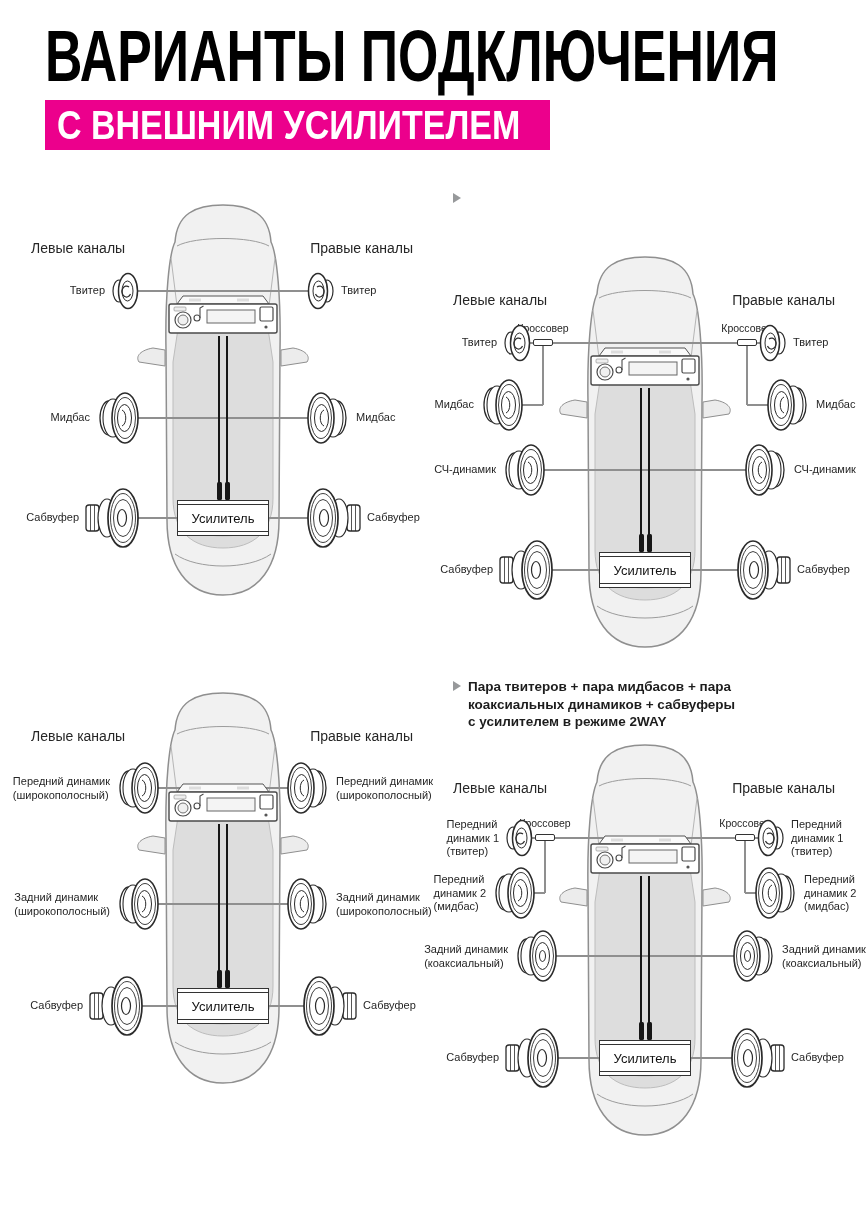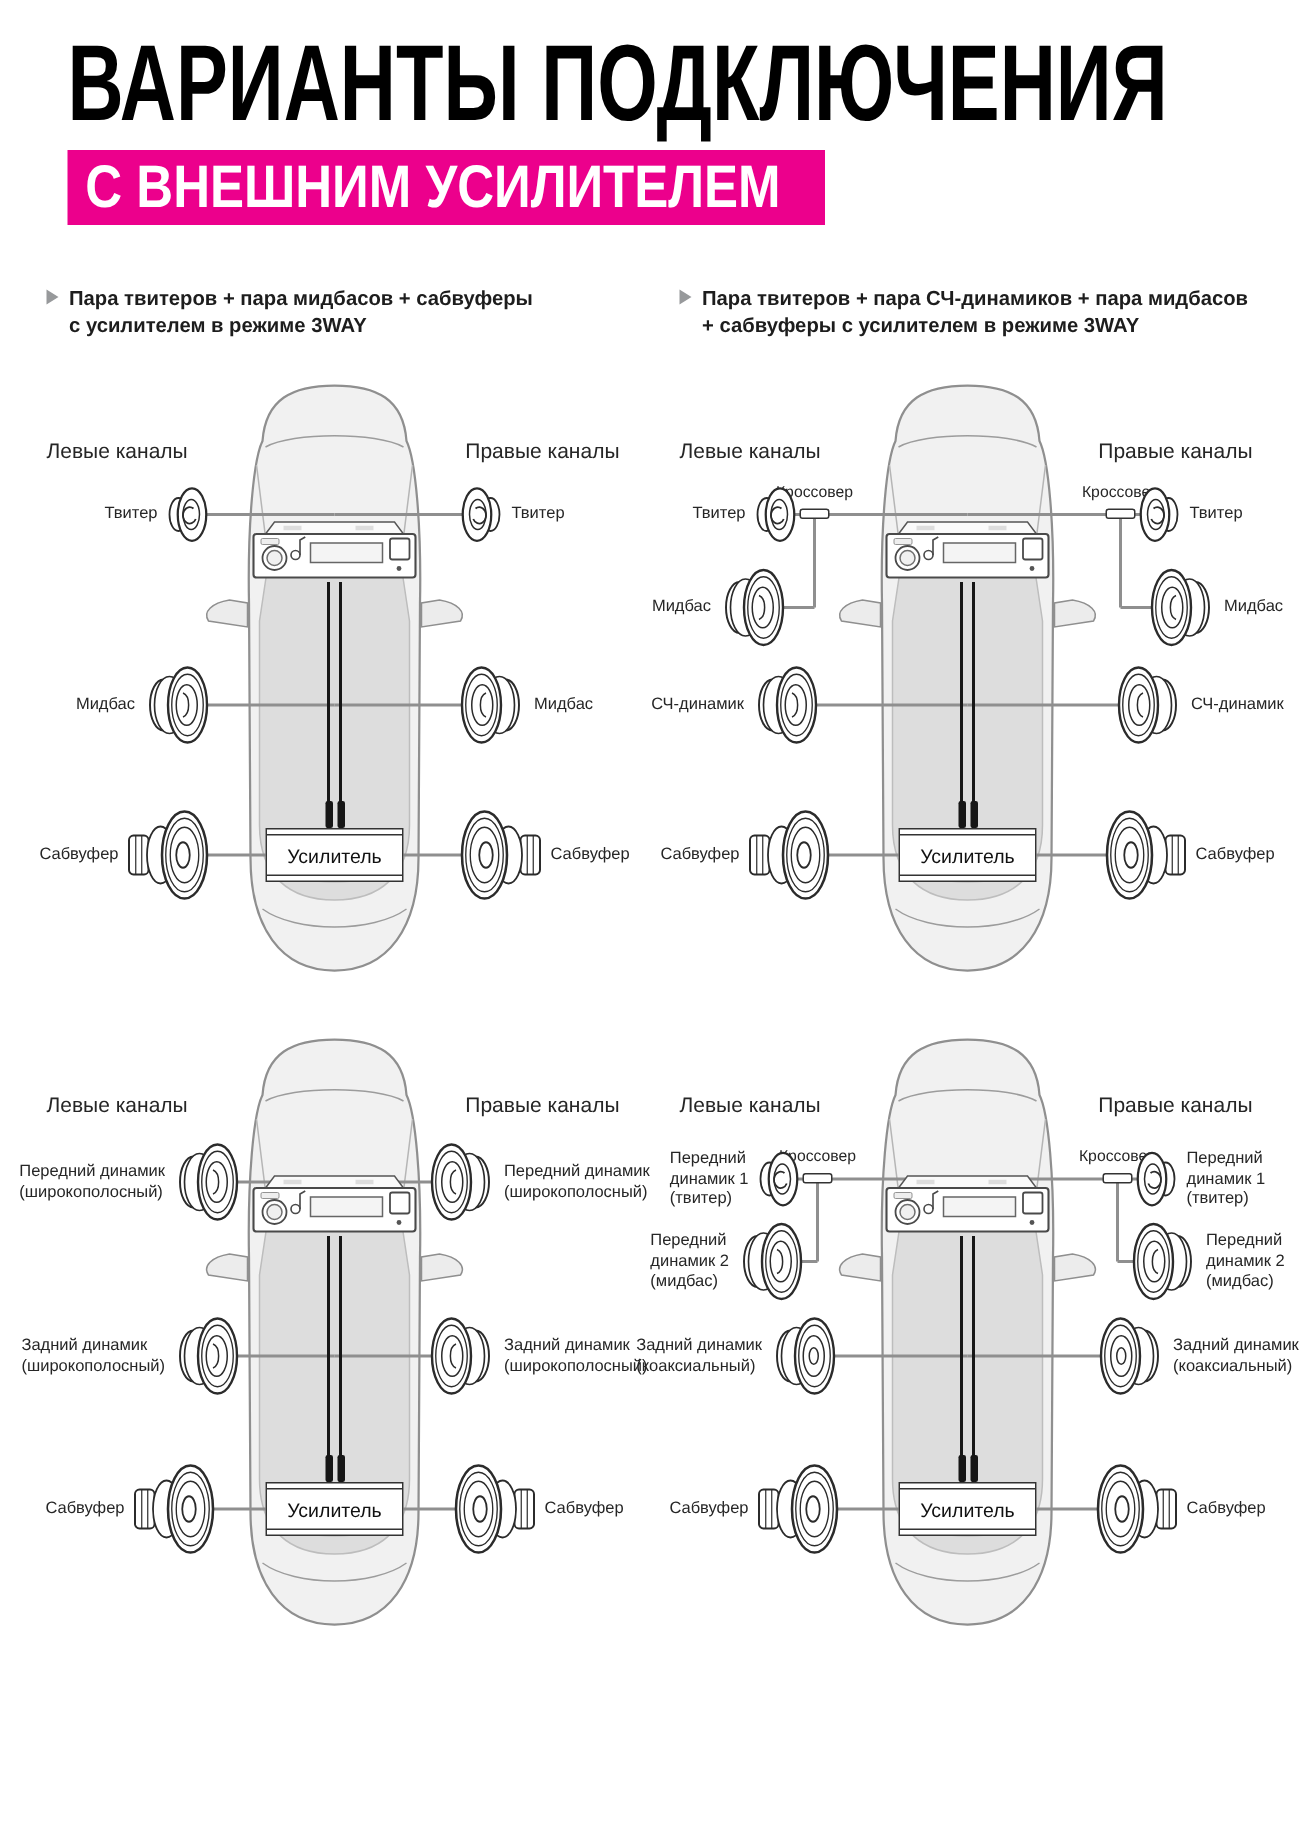--- a/index.html
+++ b/index.html
@@ -65,24 +65,20 @@
 <div class="page">
   <header>
     <h1 class="title">ВАРИАНТЫ ПОДКЛЮЧЕНИЯ</h1>
     <div class="banner">
       <span class="banner-text">С ВНЕШНИМ УСИЛИТЕЛЕМ</span>
     </div>
   </header>
 
   <main class="diagrams" id="diagrams">
       <section class="cell">
-        <div class="cell-head">
-      <span class="tri"></span>
-      <div class="cell-title">Пара твитеров + пара мидбасов + сабвуферы<br>с усилителем в режиме 3WAY</div>
-    </div>
     <div class="canvas">
           <svg class="car" width="184" height="396" viewBox="0 0 184 396">
   <path d="M22,146 C10,148 4,154 8,160 L34,164 L34,148 Z" fill="#ececec" stroke="#8f8f8f" stroke-width="1"></path>
   <path d="M162,146 C174,148 180,154 176,160 L150,164 L150,148 Z" fill="#ececec" stroke="#8f8f8f" stroke-width="1"></path>
   <path d="M92,3 C64,3 46,12 44,40 C38,52 34,96 35,148 L36,318 C36,364 56,393 92,393 C128,393 148,364 148,318 L149,148 C150,96 146,52 140,40 C138,12 120,3 92,3 Z" fill="#f1f1f1" stroke="#8f8f8f" stroke-width="1.5"></path>
   <path d="M46,44 C64,34 120,34 138,44" fill="none" stroke="#9c9c9c" stroke-width="1"></path>
   <path d="M48,120 C62,104 122,104 136,120 L142,160 L142,296 C142,330 122,346 92,346 C62,346 42,330 42,296 L42,160 Z" fill="#dddddd" stroke="#bdbdbd" stroke-width="1"></path>
   <path d="M48,120 C70,130 114,130 136,120" fill="none" stroke="#c3c3c3" stroke-width="1"></path>
   <path d="M50,322 C68,338 116,338 134,322" fill="none" stroke="#c3c3c3" stroke-width="1"></path>
   <path d="M44,352 C66,368 118,368 140,352" fill="none" stroke="#9c9c9c" stroke-width="1"></path>
@@ -170,21 +166,20 @@
             <ellipse cx="40" cy="33" rx="9.5" ry="18.5" fill="none" stroke="#2b2b2b" stroke-width=".9"></ellipse>
             <ellipse cx="39" cy="33" rx="4.5" ry="8.5" fill="#fff" stroke="#2b2b2b" stroke-width="1.2"></ellipse>
           </svg>
           <div class="slab" style="right:350px;top:330px">Сабвуфер</div>
           <div class="slab" style="left:350px;top:330px">Сабвуфер</div>
         </div>
       </section>
       <section class="cell">
         <div class="cell-head">
       <span class="tri"></span>
-      <div class="cell-title">Пара твитеров + пара СЧ-динамиков + пара мидбасов<br>+ сабвуферы с усилителем в режиме 3WAY</div>
     </div>
     <div class="canvas">
           <svg class="car" width="184" height="396" viewBox="0 0 184 396">
   <path d="M22,146 C10,148 4,154 8,160 L34,164 L34,148 Z" fill="#ececec" stroke="#8f8f8f" stroke-width="1"></path>
   <path d="M162,146 C174,148 180,154 176,160 L150,164 L150,148 Z" fill="#ececec" stroke="#8f8f8f" stroke-width="1"></path>
   <path d="M92,3 C64,3 46,12 44,40 C38,52 34,96 35,148 L36,318 C36,364 56,393 92,393 C128,393 148,364 148,318 L149,148 C150,96 146,52 140,40 C138,12 120,3 92,3 Z" fill="#f1f1f1" stroke="#8f8f8f" stroke-width="1.5"></path>
   <path d="M46,44 C64,34 120,34 138,44" fill="none" stroke="#9c9c9c" stroke-width="1"></path>
   <path d="M48,120 C62,104 122,104 136,120 L142,160 L142,296 C142,330 122,346 92,346 C62,346 42,330 42,296 L42,160 Z" fill="#dddddd" stroke="#bdbdbd" stroke-width="1"></path>
   <path d="M48,120 C70,130 114,130 136,120" fill="none" stroke="#c3c3c3" stroke-width="1"></path>
   <path d="M50,322 C68,338 116,338 134,322" fill="none" stroke="#c3c3c3" stroke-width="1"></path>
@@ -400,20 +395,24 @@
             <ellipse cx="40" cy="33" rx="15" ry="29" fill="#fff" stroke="#2b2b2b" stroke-width="1.7"></ellipse>
             <ellipse cx="40" cy="33" rx="12.5" ry="24.5" fill="none" stroke="#2b2b2b" stroke-width=".9"></ellipse>
             <ellipse cx="40" cy="33" rx="9.5" ry="18.5" fill="none" stroke="#2b2b2b" stroke-width=".9"></ellipse>
             <ellipse cx="39" cy="33" rx="4.5" ry="8.5" fill="#fff" stroke="#2b2b2b" stroke-width="1.2"></ellipse>
           </svg>
           <div class="slab" style="right:346px;top:330px">Сабвуфер</div>
           <div class="slab" style="left:346px;top:330px">Сабвуфер</div>
         </div>
       </section>
       <section class="cell">
+        <div class="cell-head">
+      <span class="tri"></span>
+      <div class="cell-title">Пара твитеров + пара мидбасов + пара<br>коаксиальных динамиков + сабвуферы<br>с усилителем в режиме 2WAY</div>
+    </div>
     <div class="canvas">
           <svg class="car" width="184" height="396" viewBox="0 0 184 396">
   <path d="M22,146 C10,148 4,154 8,160 L34,164 L34,148 Z" fill="#ececec" stroke="#8f8f8f" stroke-width="1"></path>
   <path d="M162,146 C174,148 180,154 176,160 L150,164 L150,148 Z" fill="#ececec" stroke="#8f8f8f" stroke-width="1"></path>
   <path d="M92,3 C64,3 46,12 44,40 C38,52 34,96 35,148 L36,318 C36,364 56,393 92,393 C128,393 148,364 148,318 L149,148 C150,96 146,52 140,40 C138,12 120,3 92,3 Z" fill="#f1f1f1" stroke="#8f8f8f" stroke-width="1.5"></path>
   <path d="M46,44 C64,34 120,34 138,44" fill="none" stroke="#9c9c9c" stroke-width="1"></path>
   <path d="M48,120 C62,104 122,104 136,120 L142,160 L142,296 C142,330 122,346 92,346 C62,346 42,330 42,296 L42,160 Z" fill="#dddddd" stroke="#bdbdbd" stroke-width="1"></path>
   <path d="M48,120 C70,130 114,130 136,120" fill="none" stroke="#c3c3c3" stroke-width="1"></path>
   <path d="M50,322 C68,338 116,338 134,322" fill="none" stroke="#c3c3c3" stroke-width="1"></path>
   <path d="M44,352 C66,368 118,368 140,352" fill="none" stroke="#9c9c9c" stroke-width="1"></path>

